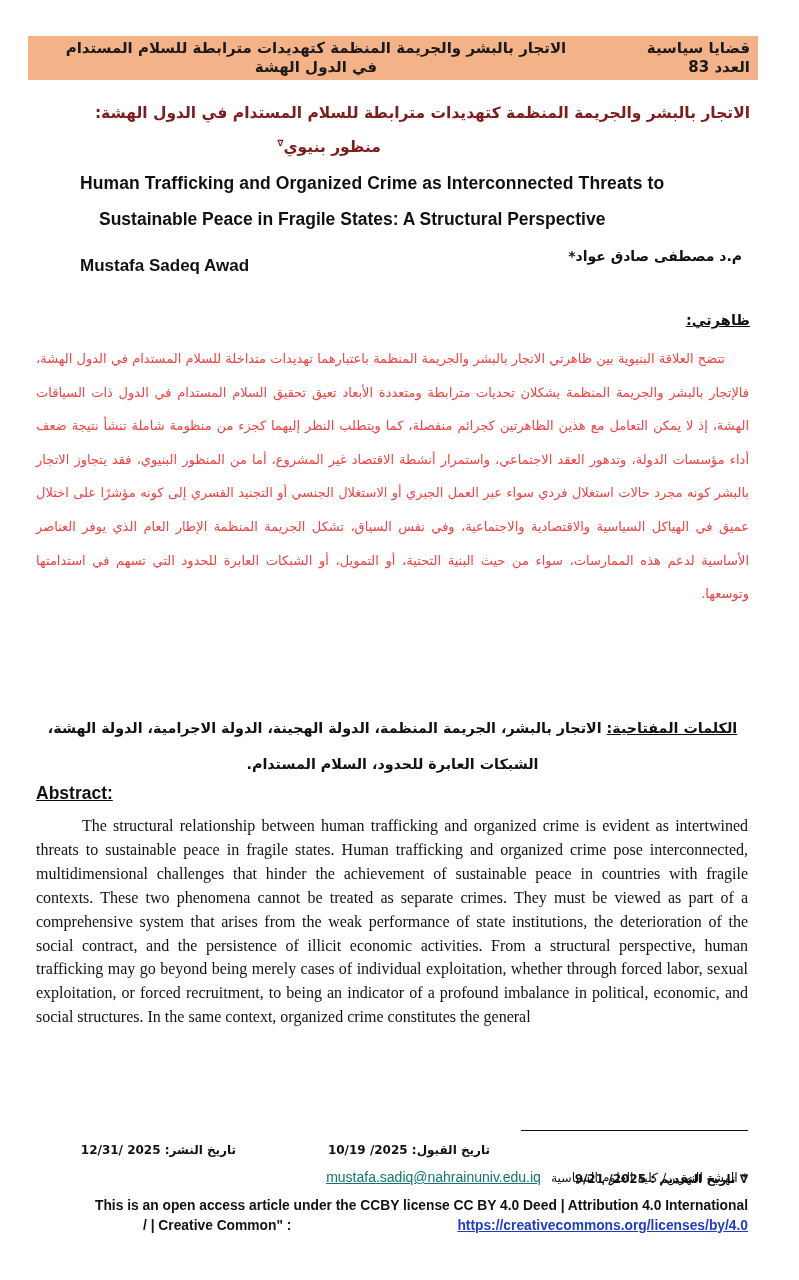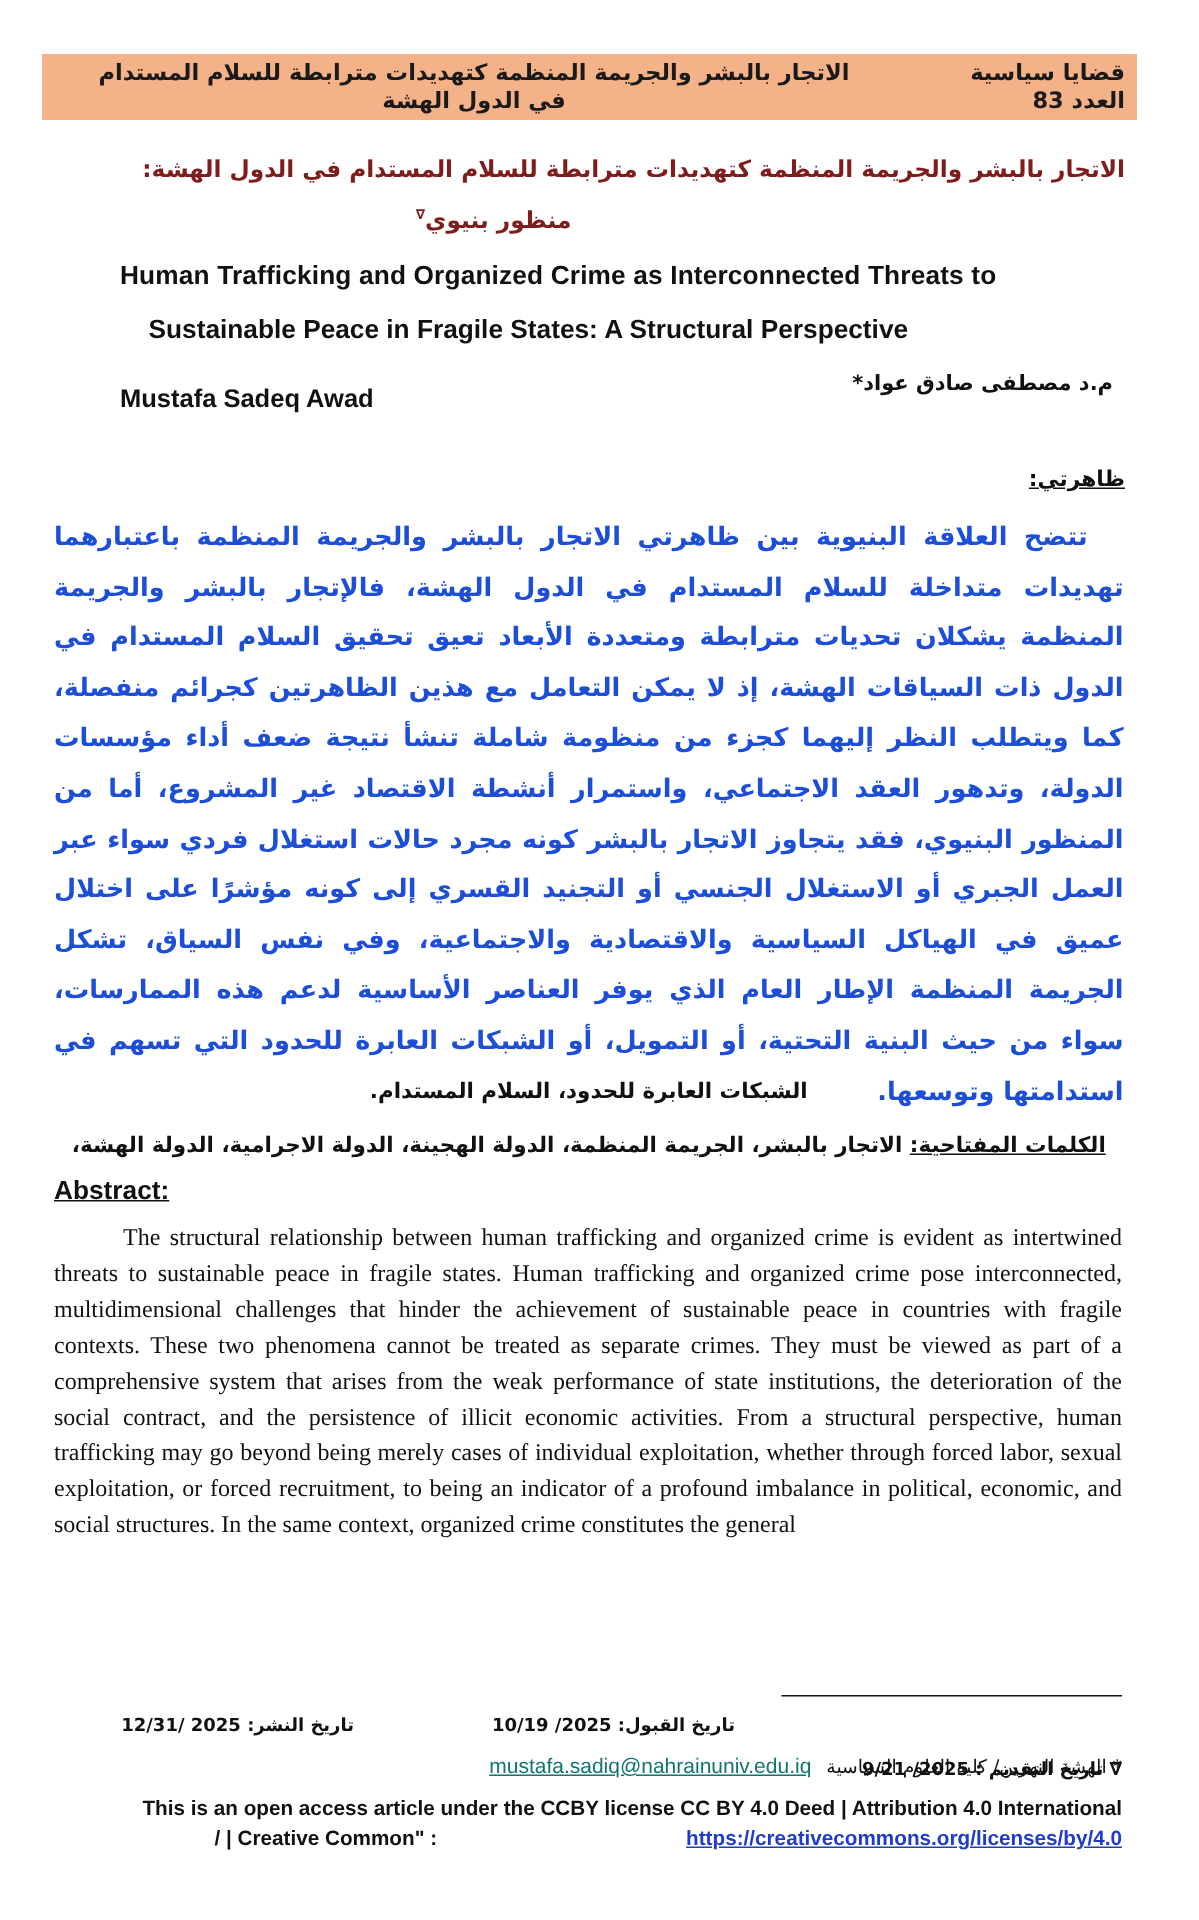--- a/index.html
+++ b/index.html
@@ -34,23 +34,22 @@
   .author-ar { position: absolute; right: 57px; top: 248px; direction: rtl; font-family: "DejaVu Sans", sans-serif; font-weight: bold; font-size: 14px; }
 
   .ar-section-h {
     position: absolute; right: 49px; top: 312px; direction: rtl;
     font-family: "DejaVu Sans", sans-serif; font-weight: bold; font-size: 14.5px; text-decoration: underline;
   }
 
   .ar-body {
     position: absolute; left: 36px; width: 713px; top: 342px; direction: rtl; text-align: justify;
     text-align-last: right;
-    font-family: "DejaVu Sans", sans-serif; font-size: 17px; line-height: 33.6px; color: #1d4ed8;
+    font-family: "DejaVu Sans", sans-serif; font-size: 13px; line-height: 33.6px; color: #ef4444;
     text-indent: 24px;
-    font-weight: bold;
   }
 
   .keywords {
     position: absolute; left: 36px; width: 713px; top: 710px; direction: rtl; text-align: center;
     font-family: "DejaVu Sans", sans-serif; font-weight: bold; font-size: 14.3px; line-height: 36px;
   }
   .keywords .kw-label { text-decoration: underline; }
 
   .abstract-h {
     position: absolute; left: 36px; top: 783px;
@@ -114,22 +113,22 @@
 <div class="en-title l1">Human Trafficking and Organized Crime as Interconnected Threats to</div>
 <div class="en-title l2">Sustainable Peace in Fragile States: A Structural Perspective</div>
 
 <div class="author-en">Mustafa Sadeq Awad</div>
 <div class="author-ar">م.د مصطفى صادق عواد*</div>
 
 <div class="ar-section-h">ظاهرتي:</div>
 <div class="ar-body">تتضح العلاقة البنيوية بين ظاهرتي الاتجار بالبشر والجريمة المنظمة باعتبارهما تهديدات متداخلة للسلام المستدام في الدول الهشة، فالإتجار بالبشر والجريمة المنظمة يشكلان تحديات مترابطة ومتعددة الأبعاد تعيق تحقيق السلام المستدام في الدول ذات السياقات الهشة، إذ لا يمكن التعامل مع هذين الظاهرتين كجرائم منفصلة، كما ويتطلب النظر إليهما كجزء من منظومة شاملة تنشأ نتيجة ضعف أداء مؤسسات الدولة، وتدهور العقد الاجتماعي، واستمرار أنشطة الاقتصاد غير المشروع، أما من المنظور البنيوي، فقد يتجاوز الاتجار بالبشر كونه مجرد حالات استغلال فردي سواء عبر العمل الجبري أو الاستغلال الجنسي أو التجنيد القسري إلى كونه مؤشرًا على اختلال عميق في الهياكل السياسية والاقتصادية والاجتماعية، وفي نفس السياق، تشكل الجريمة المنظمة الإطار العام الذي يوفر العناصر الأساسية لدعم هذه الممارسات، سواء من حيث البنية التحتية، أو التمويل، أو الشبكات العابرة للحدود التي تسهم في استدامتها وتوسعها.</div>
 
 <div class="keywords">
+  <div><span class="kw-label">الكلمات المفتاحية:</span><span> الاتجار بالبشر، الجريمة المنظمة، الدولة الهجينة، الدولة الاجرامية، الدولة الهشة،</span></div>
   <div>الشبكات العابرة للحدود، السلام المستدام.</div>
-  <div><span class="kw-label">الكلمات المفتاحية:</span><span> الاتجار بالبشر، الجريمة المنظمة، الدولة الهجينة، الدولة الاجرامية، الدولة الهشة،</span></div>
 </div>
 
 <div class="abstract-h">Abstract:</div>
 <div class="en-body">The structural relationship between human trafficking and organized crime is evident as intertwined threats to sustainable peace in fragile states. Human trafficking and organized crime pose interconnected, multidimensional challenges that hinder the achievement of sustainable peace in countries with fragile contexts. These two phenomena cannot be treated as separate crimes. They must be viewed as part of a comprehensive system that arises from the weak performance of state institutions, the deterioration of the social contract, and the persistence of illicit economic activities. From a structural perspective, human trafficking may go beyond being merely cases of individual exploitation, whether through forced labor, sexual exploitation, or forced recruitment, to being an indicator of a profound imbalance in political, economic, and social structures. In the same context, organized crime constitutes the general</div>
 
 <div class="fn-sep"></div>
 
 <div class="fn-dates">
   <span class="fn-d1">∇ تاريخ التقديم :  2025/ 9/21</span>
   <span class="fn-d2">تاريخ  القبول: 2025/ 10/19</span>

